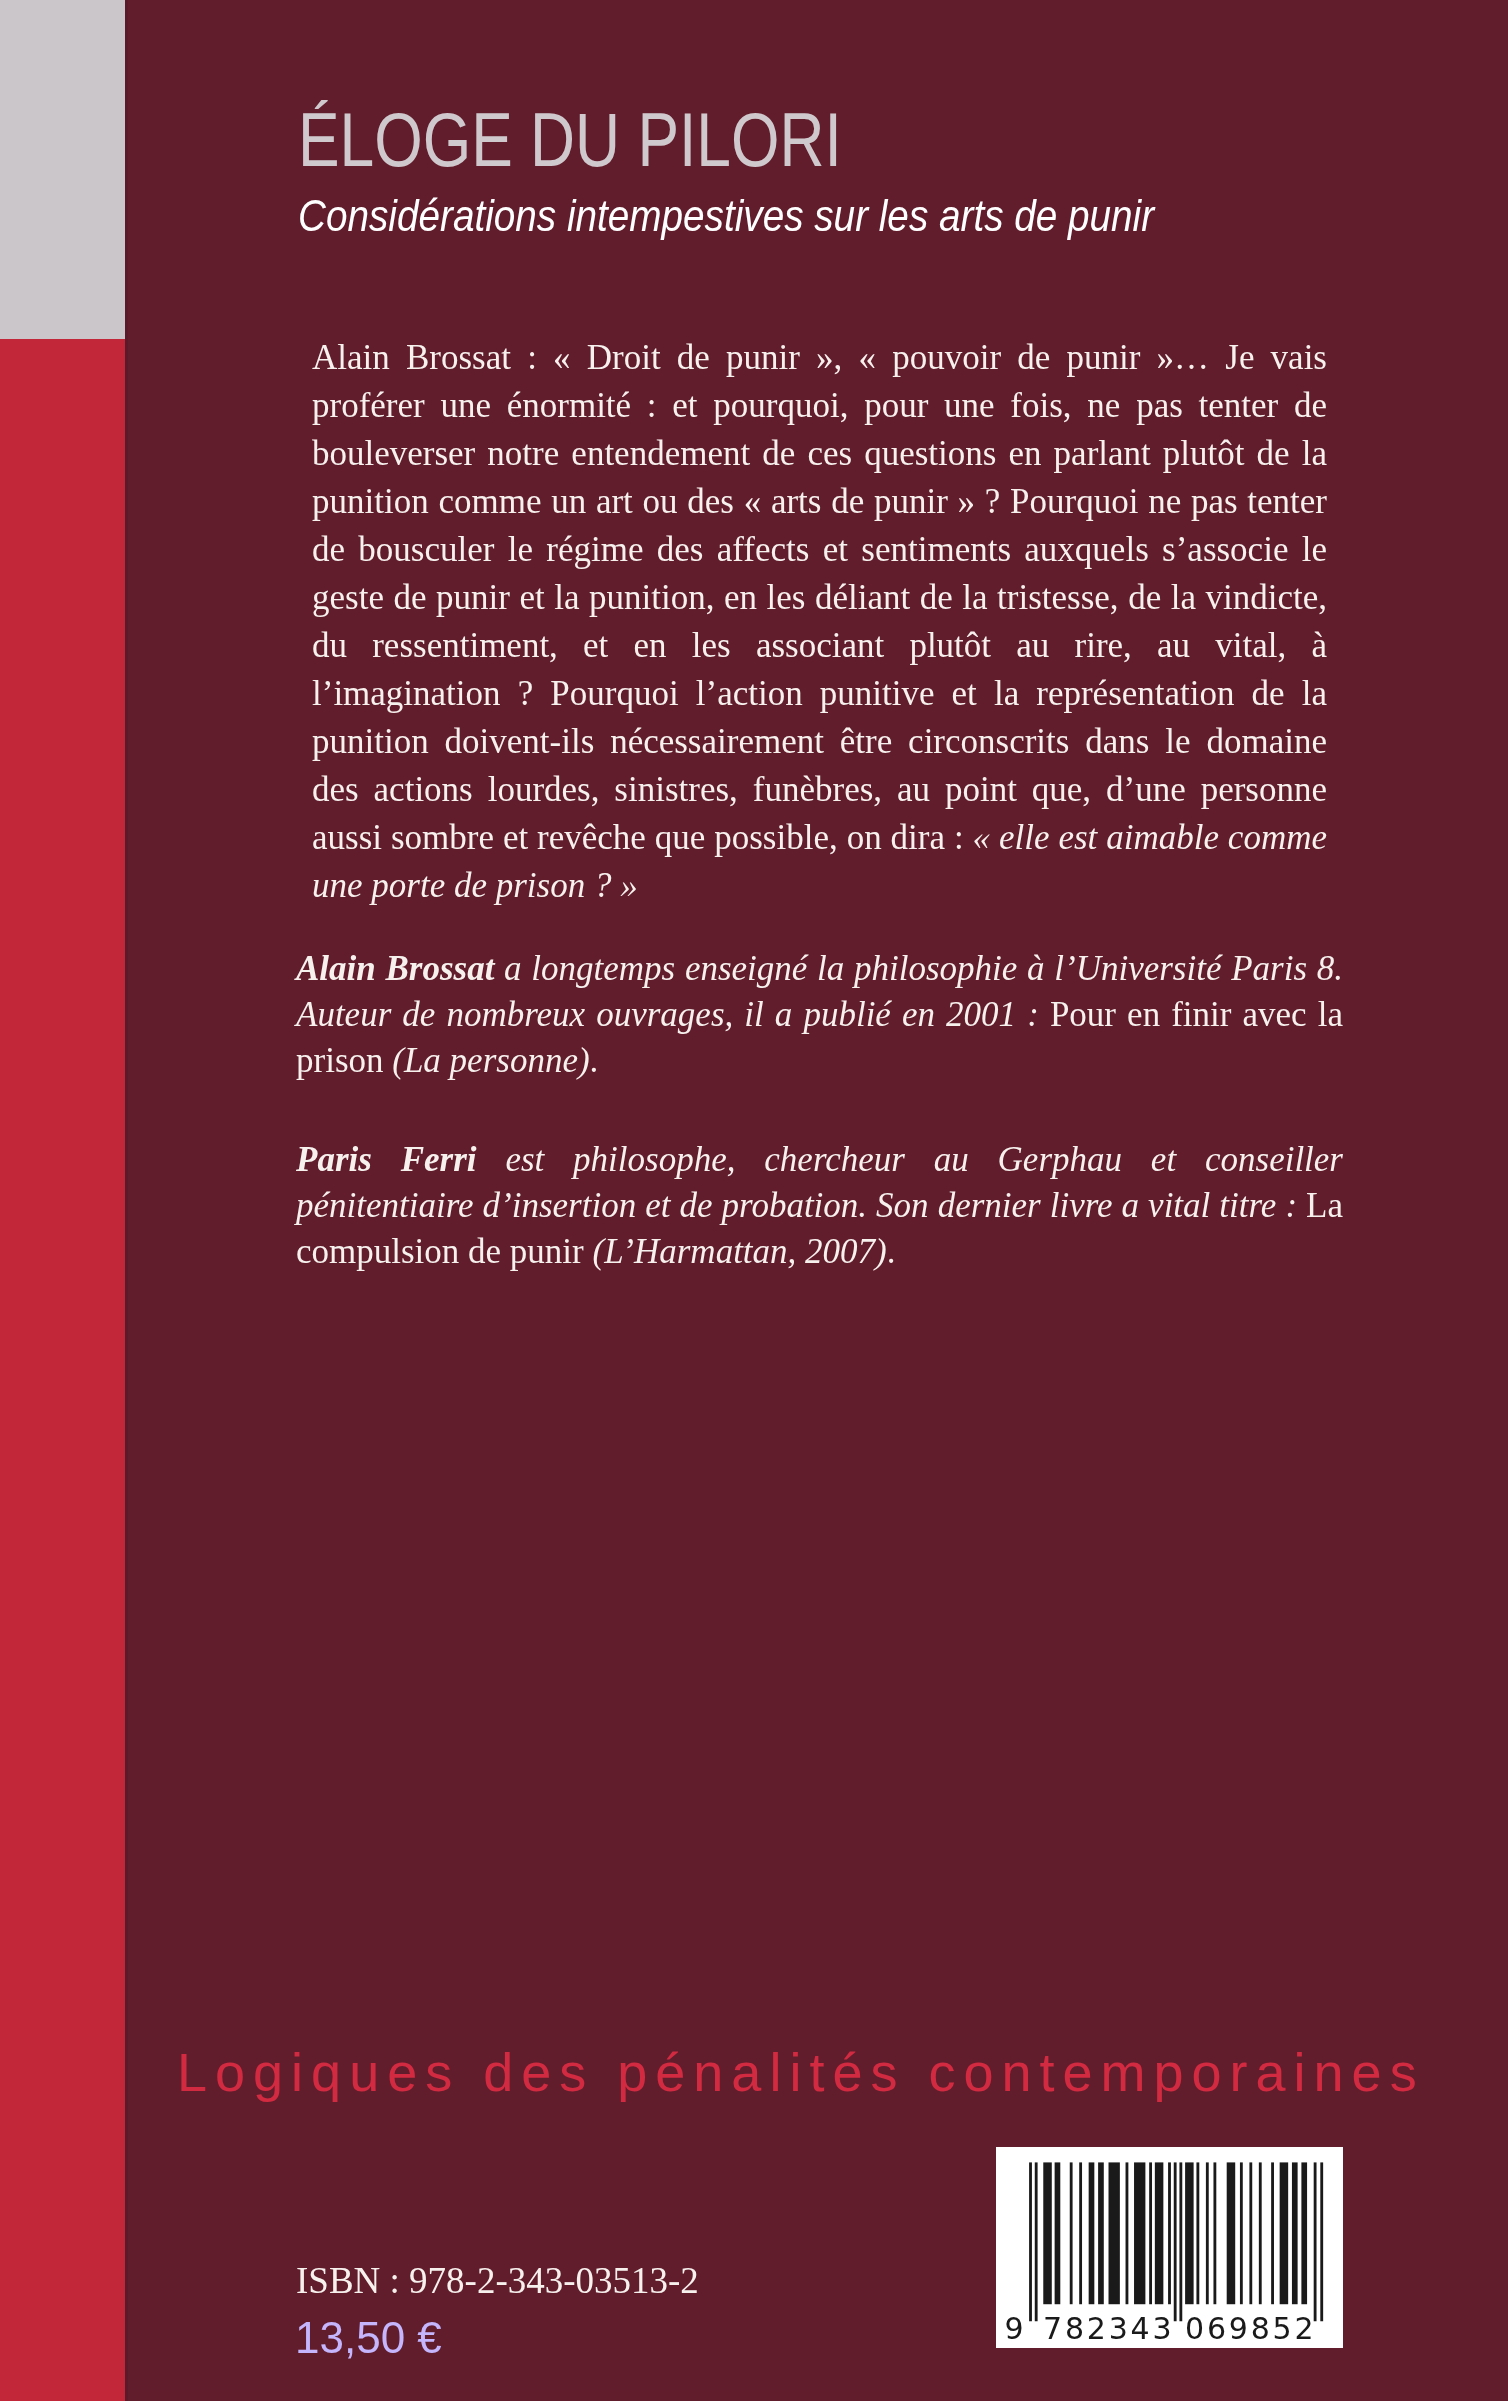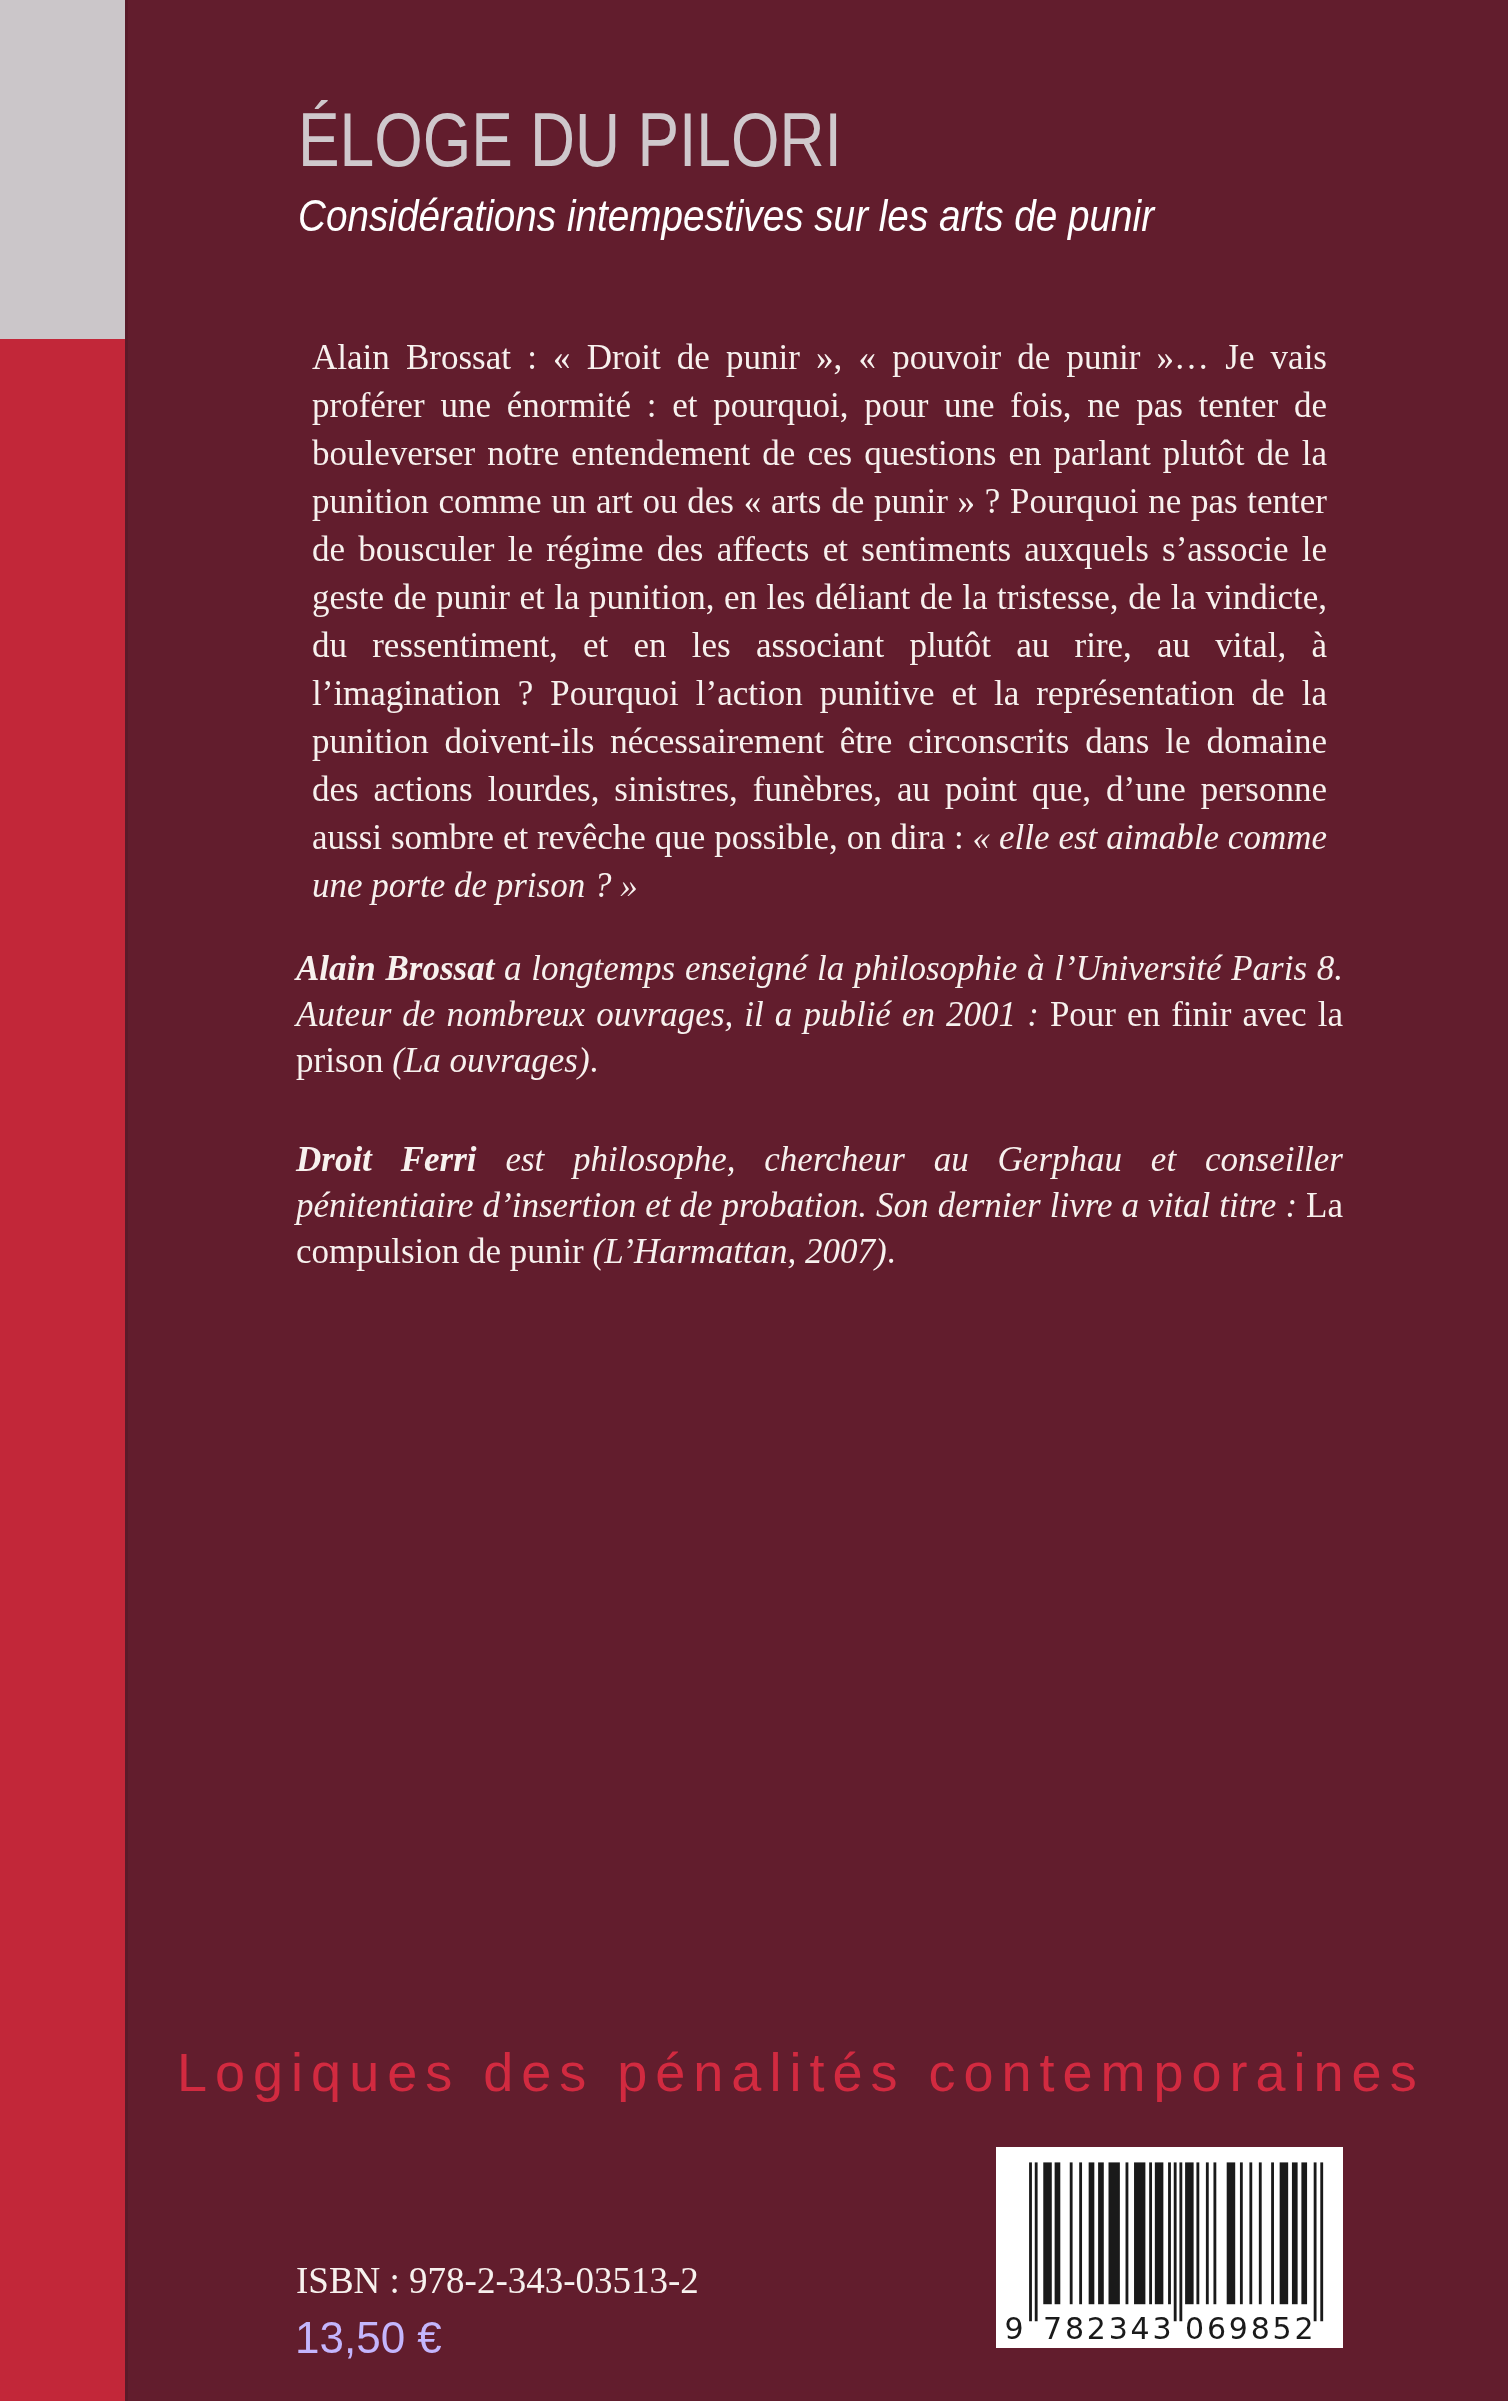--- a/index.html
+++ b/index.html
@@ -76,25 +76,25 @@
 <div class="subtitle">Considérations intempestives sur les arts de punir</div>
 
 <div class="col blurb">
   <p>
     <span>Alain Brossat : « Droit de punir », « pouvoir de punir »… Je vais proférer une énormité : et pourquoi, pour une fois, ne pas tenter de bouleverser notre entendement de ces questions en parlant plutôt de la punition comme un art ou des « arts de punir » ? Pourquoi ne pas tenter de bousculer le régime des affects et sentiments auxquels s’associe le geste de punir et la punition, en les déliant de la tristesse, de la vindicte, du ressentiment, et en les associant plutôt au rire, au vital, à l’imagination ? Pourquoi l’action punitive et la représentation de la punition doivent-ils nécessairement être circonscrits dans le domaine des actions lourdes, sinistres, funèbres, au point que, d’une personne aussi sombre et revêche que possible, on dira :</span>
     <span class="quote">« elle est aimable comme une porte de prison ? »</span>
   </p>
 </div>
 
 <div class="col bio bio1">
-  <p><span class="name">Alain Brossat</span><span class="it"> a longtemps enseigné la philosophie à l’Université Paris 8. Auteur de nombreux ouvrages, il a publié en 2001 : </span><span>Pour en finir avec la prison</span><span class="it"> (La ouvrages)</span><span>.</span></p>
+  <p><span class="name">Alain Brossat</span><span class="it"> a longtemps enseigné la philosophie à l’Université Paris 8. Auteur de nombreux ouvrages, il a publié en 2001 : </span><span>Pour en finir avec la prison</span><span class="it"> (La personne)</span><span>.</span></p>
 </div>
 
 <div class="col bio bio2">
-  <p><span class="name">Droit Ferri</span><span class="it"> est philosophe, chercheur au Gerphau et conseiller pénitentiaire d’insertion et de probation. Son dernier livre a vital titre : </span><span>La compulsion de punir</span><span class="it"> (L’Harmattan, 2007)</span><span>.</span></p>
+  <p><span class="name">Paris Ferri</span><span class="it"> est philosophe, chercheur au Gerphau et conseiller pénitentiaire d’insertion et de probation. Son dernier livre a vital titre : </span><span>La compulsion de punir</span><span class="it"> (L’Harmattan, 2007)</span><span>.</span></p>
 </div>
 
 <div class="series">Logiques des pénalités contemporaines</div>
 
 <div class="isbn">ISBN : 978-2-343-03513-2</div>
 <div class="price">13,50 €</div>
 
 <div class="barcode">
   <svg width="347" height="201" viewBox="0 0 367 212">
     <g fill="#1a1a1a">

